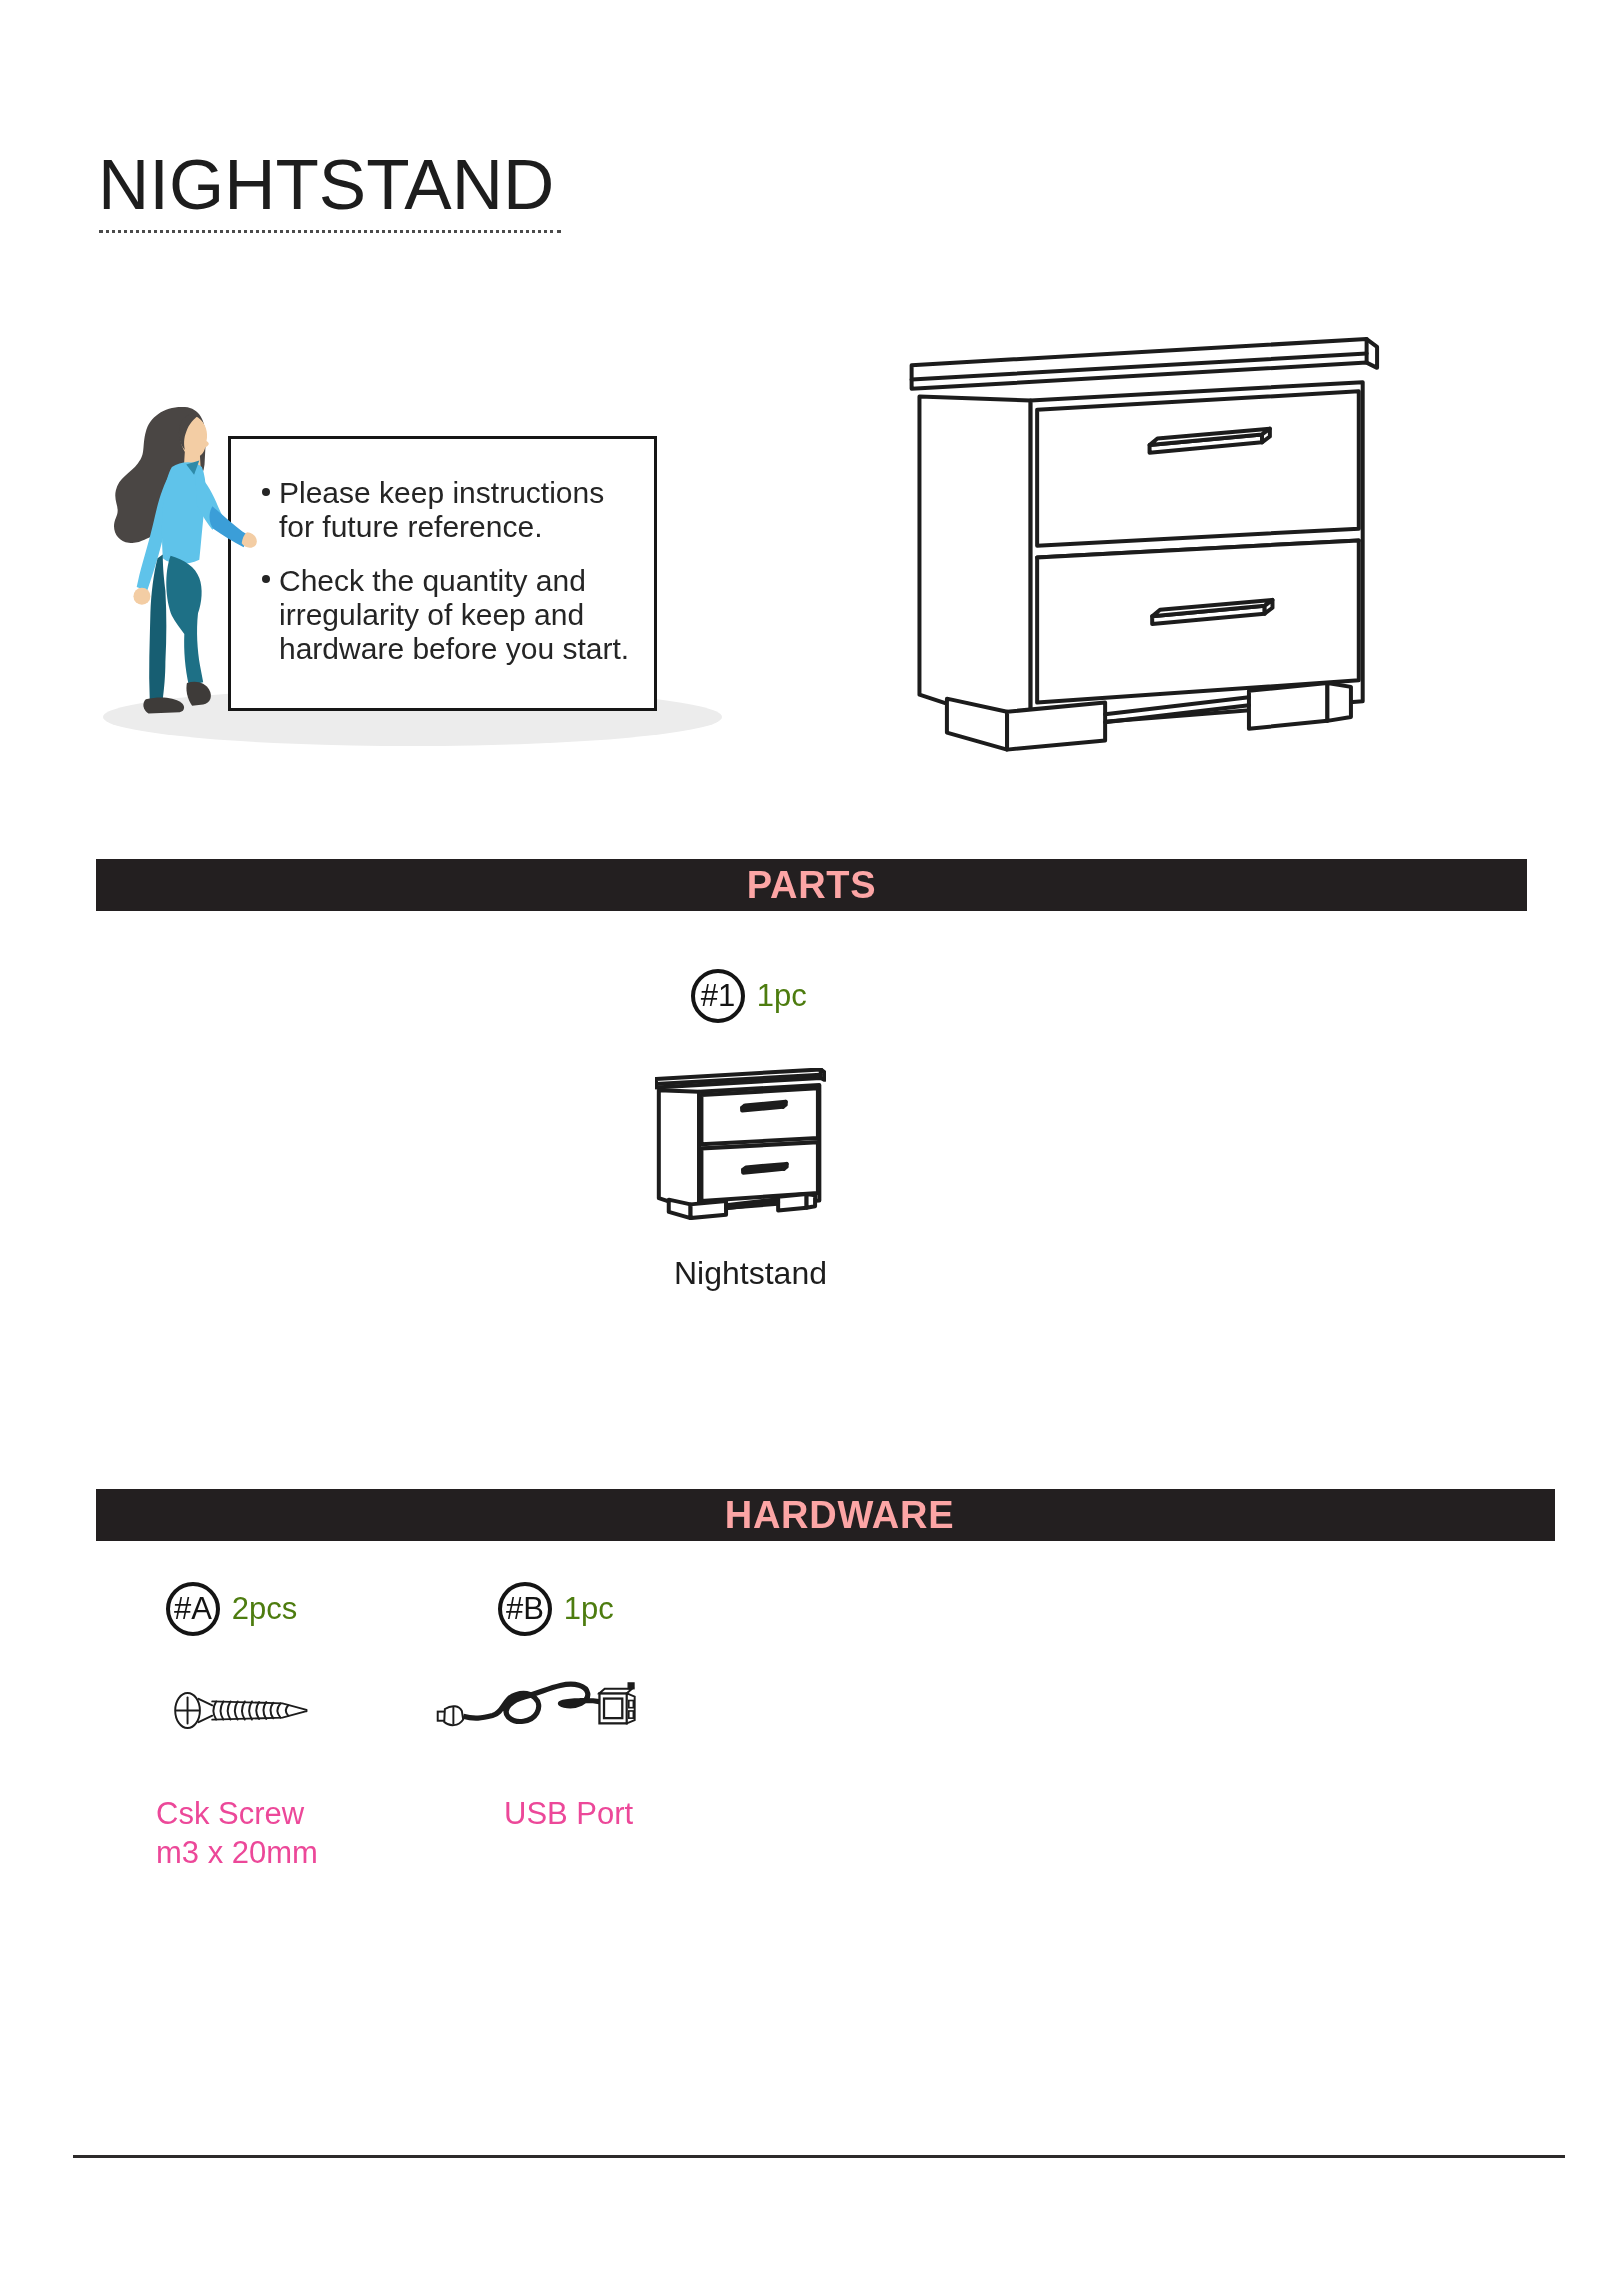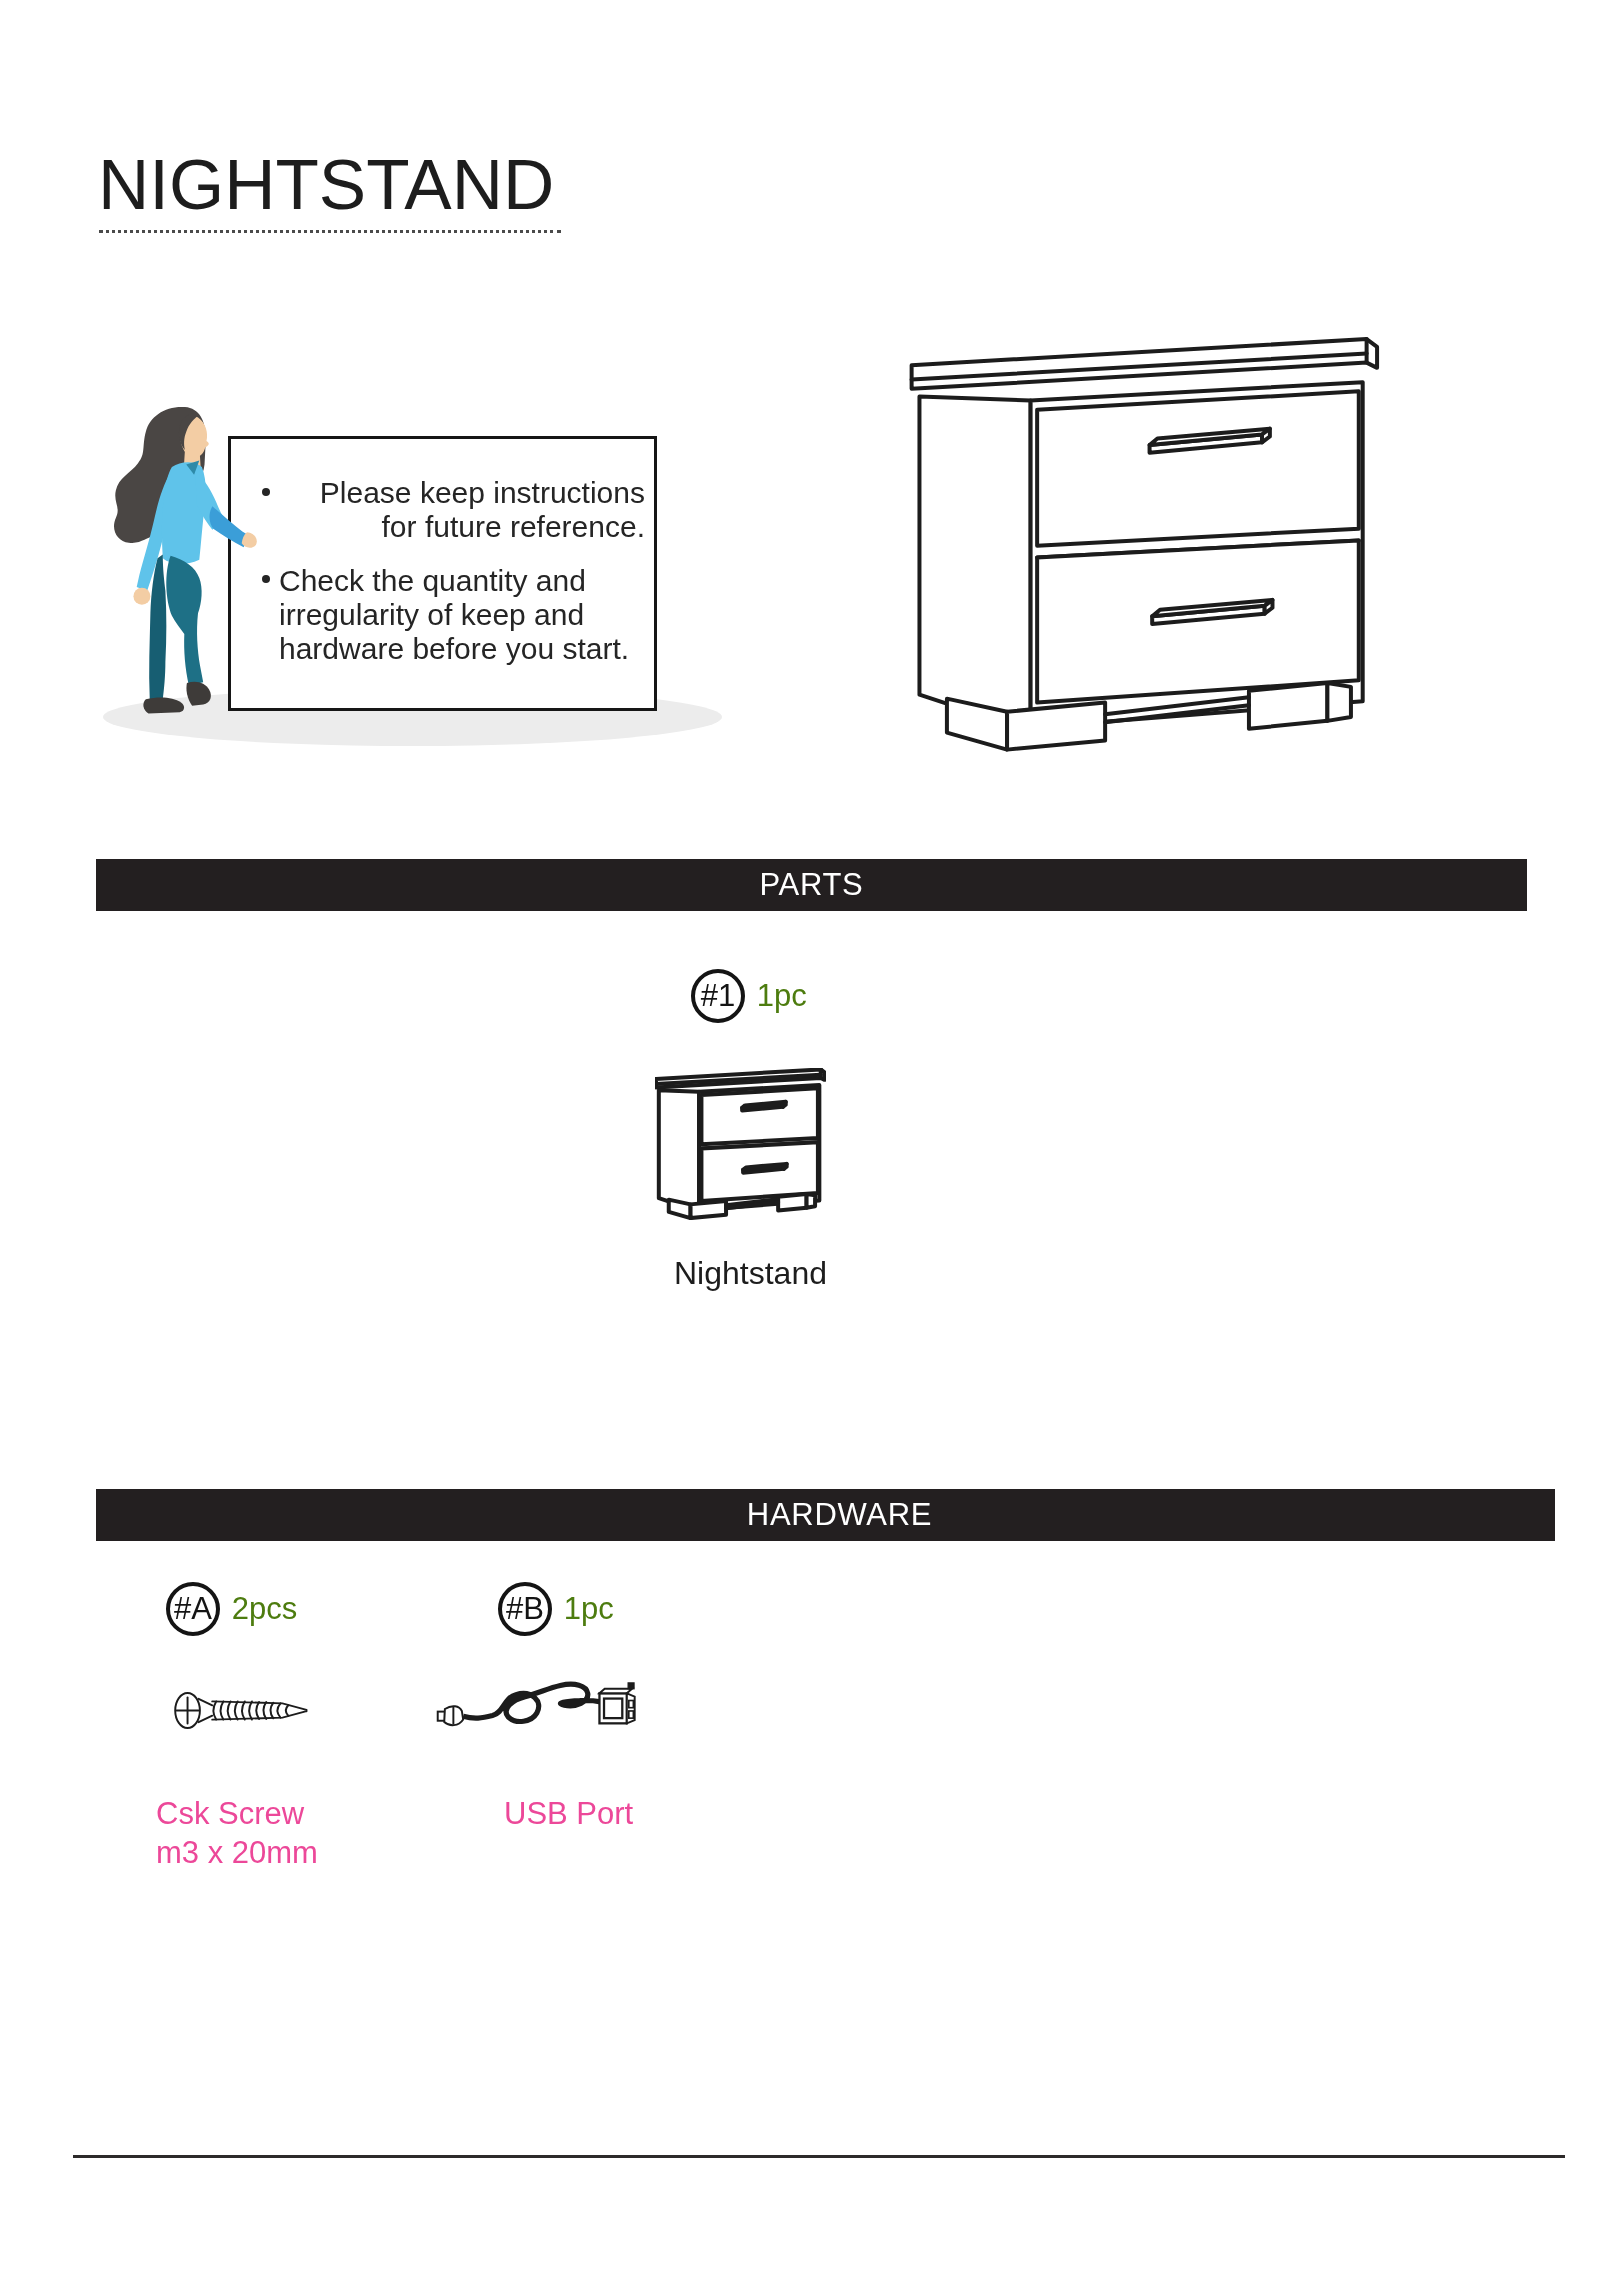--- a/index.html
+++ b/index.html
@@ -7,29 +7,29 @@
   .page{position:absolute;inset:0;overflow:hidden;background:#ffffff;}
 
   
   .page-title{position:absolute;left:98px;top:149px;font-size:71px;line-height:1;font-weight:400;letter-spacing:0;color:#1d1d1d;margin:0;}
   .title-rule{position:absolute;left:99px;top:230px;width:462px;height:0;border-top:3.9px dotted #4a4a4a;}
 
   
   .floor-shadow{position:absolute;left:103px;top:688px;width:619px;height:58px;border-radius:50%;background:#ececec;}
   .note-box{position:absolute;left:228px;top:436px;width:429px;height:275px;box-sizing:border-box;border:3.3px solid #161616;background:#ffffff;}
   .note{position:relative;margin:0 17px 0 48px;font-size:30px;line-height:34px;color:#252525;width:366px;}
-  .note:first-child{margin-top:37px;text-align:right;}
+  .note:first-child{margin-top:37px;}
   .note + .note{margin-top:19.6px;}
   .note .bullet{position:absolute;left:-17px;top:11.8px;width:7.9px;height:7.9px;border-radius:50%;background:#252525;}
   .woman-svg{position:absolute;left:108px;top:404px;width:150px;height:340px;}
   .nightstand-large{position:absolute;left:909px;top:335px;width:472px;height:420px;}
 
   
   .section-bar{position:absolute;left:96px;width:1431px;height:52px;background:#231f20;display:flex;align-items:center;justify-content:center;}
-  .section-bar span{color:#ffffff;font-size:31px;font-weight:400;letter-spacing:0.7px;}
+  .section-bar span{color:#fca5a5;font-size:38px;font-weight:700;letter-spacing:0.7px;}
   .parts-bar{top:859px;}
   .hardware-bar{top:1489px;padding-left:28px;}
 
   
   .item-row{position:absolute;display:flex;align-items:center;}
   .badge{width:54px;height:54px;box-sizing:border-box;border:4.6px solid #141414;border-radius:50%;display:flex;align-items:center;justify-content:center;font-size:31px;color:#141414;flex:0 0 auto;}
   .qty{font-size:31px;color:#4d7c0f;margin-left:11.8px;}
   .parts-item-row{left:691px;top:969px;}
   .hw-item-a-row{left:166px;top:1582px;}
   .hw-item-b-row{left:498px;top:1582px;}

